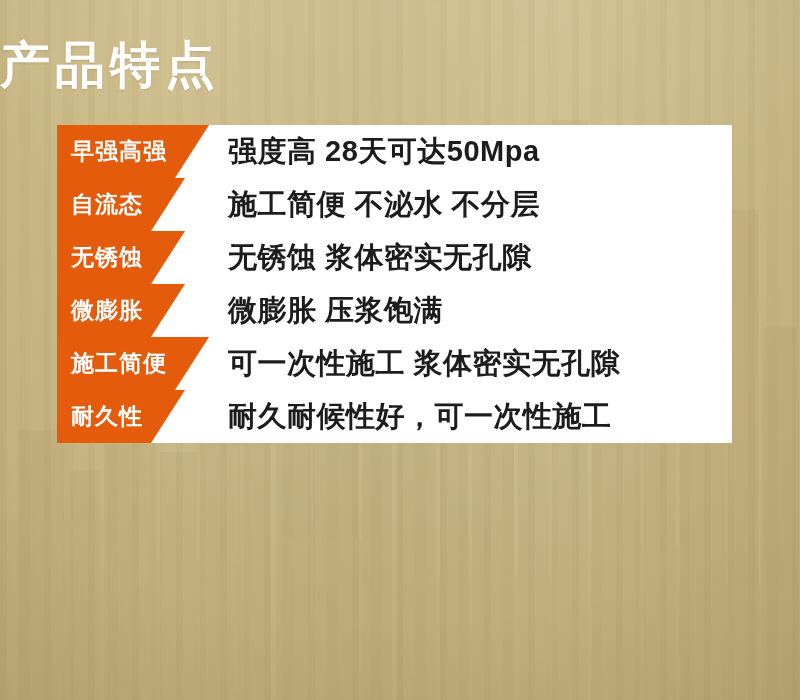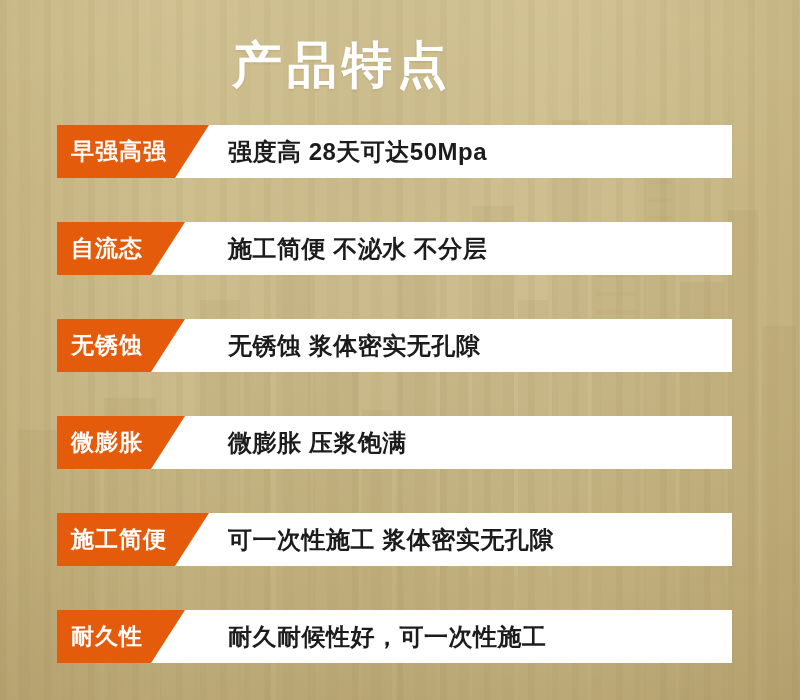--- a/index.html
+++ b/index.html
@@ -49,41 +49,39 @@
       radial-gradient(115% 85% at 50% 42%, rgba(255,255,255,0.07) 0%, rgba(255,255,255,0.0) 55%, rgba(105,82,38,0.14) 100%);
     pointer-events: none;
   }
 
   
   .title {
     position: absolute;
     top: 34px;
     left: 0;
     width: 684px;
-    text-align: center;
     color: #ffffff;
     font-size: 50px;
     font-weight: bold;
     letter-spacing: 5px;
     line-height: 62px;
     text-shadow: 0 1px 2px rgba(120,95,45,0.22);
     white-space: nowrap;
   }
 
   
   .rows {
     position: absolute;
     left: 0;
     top: 125px;
     width: 800px;
   }
   .row {
     position: relative;
     height: 53px;
-    margin-bottom: 44px;
   }
   .row:last-child { margin-bottom: 16px; }
 
   .bar {
     position: absolute;
     left: 57px;
     top: 0;
     width: 675px;
     height: 53px;
     background: #ffffff;
@@ -118,21 +116,21 @@
     clip-path: polygon(0 0, 100% 0, 0 100%);
   }
 
   .desc {
     position: absolute;
     left: 228px;
     top: 0;
     height: 53px;
     line-height: 53px;
     color: #1c1c1c;
-    font-size: 24px;
+    font-size: 29px;
     font-weight: bold;
     letter-spacing: 0.5px;
     white-space: nowrap;
     z-index: 3;
   }
 </style>
 </head>
 <body>
 
 <div class="poster">

